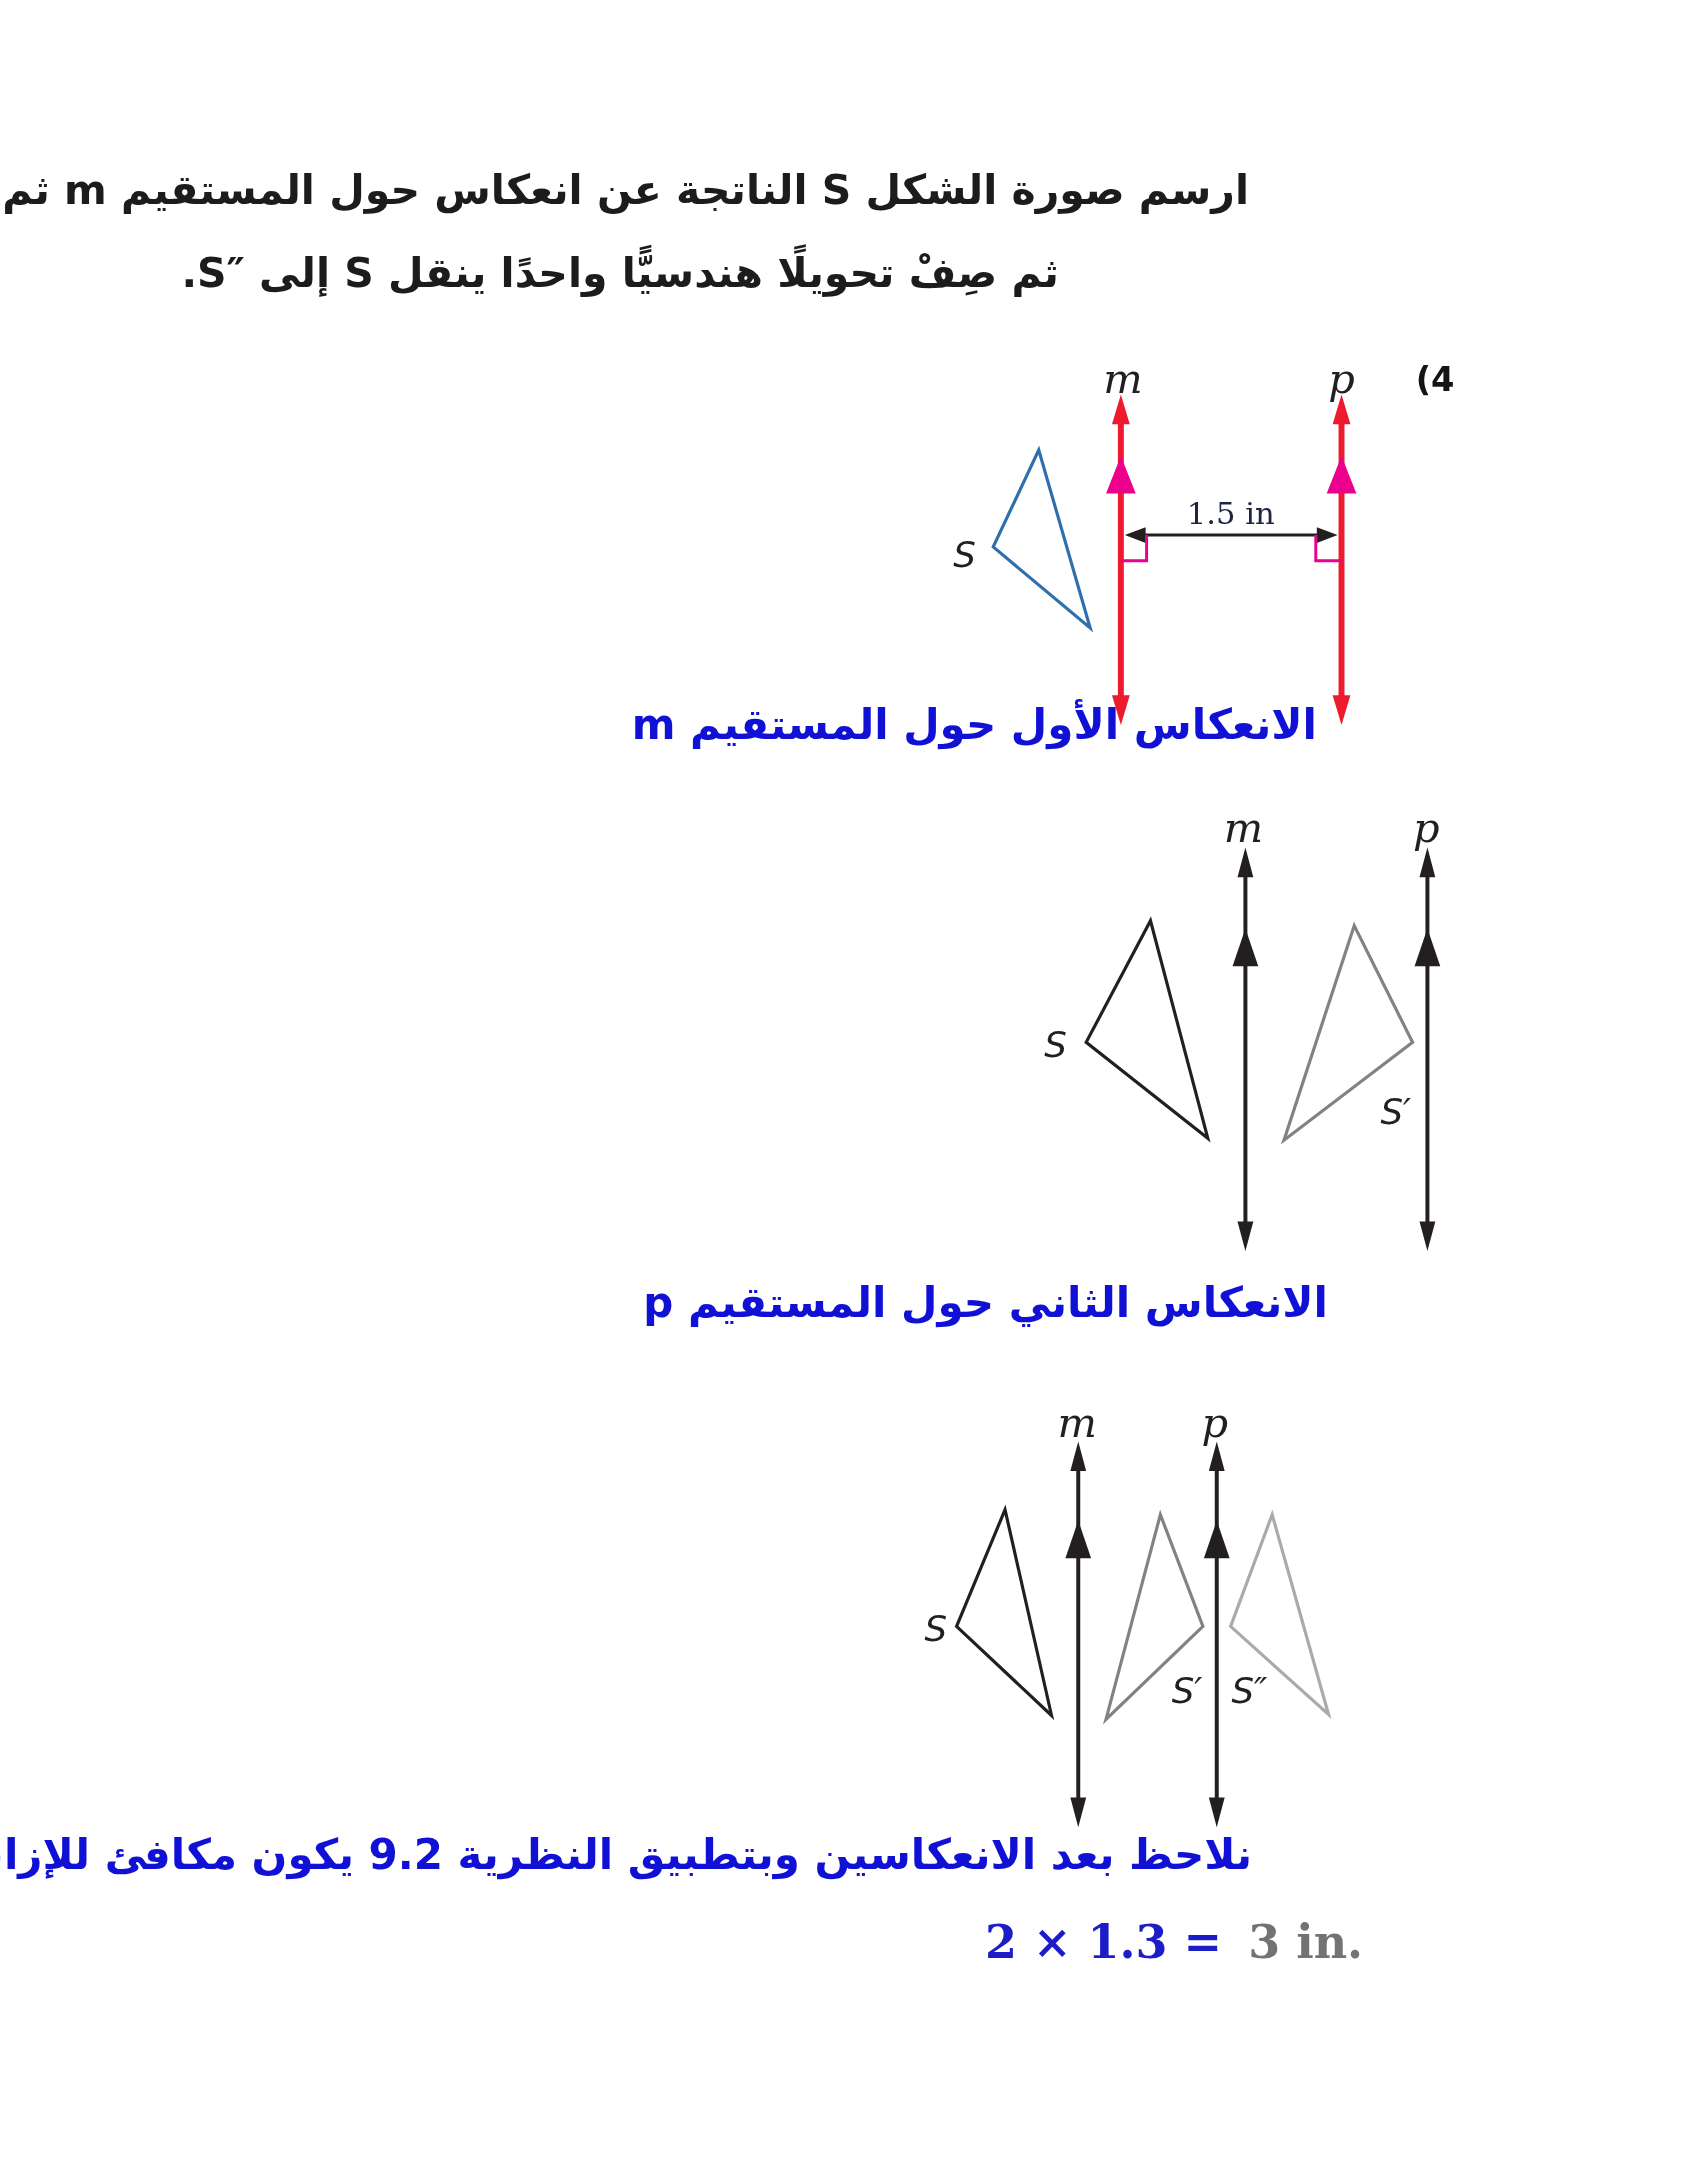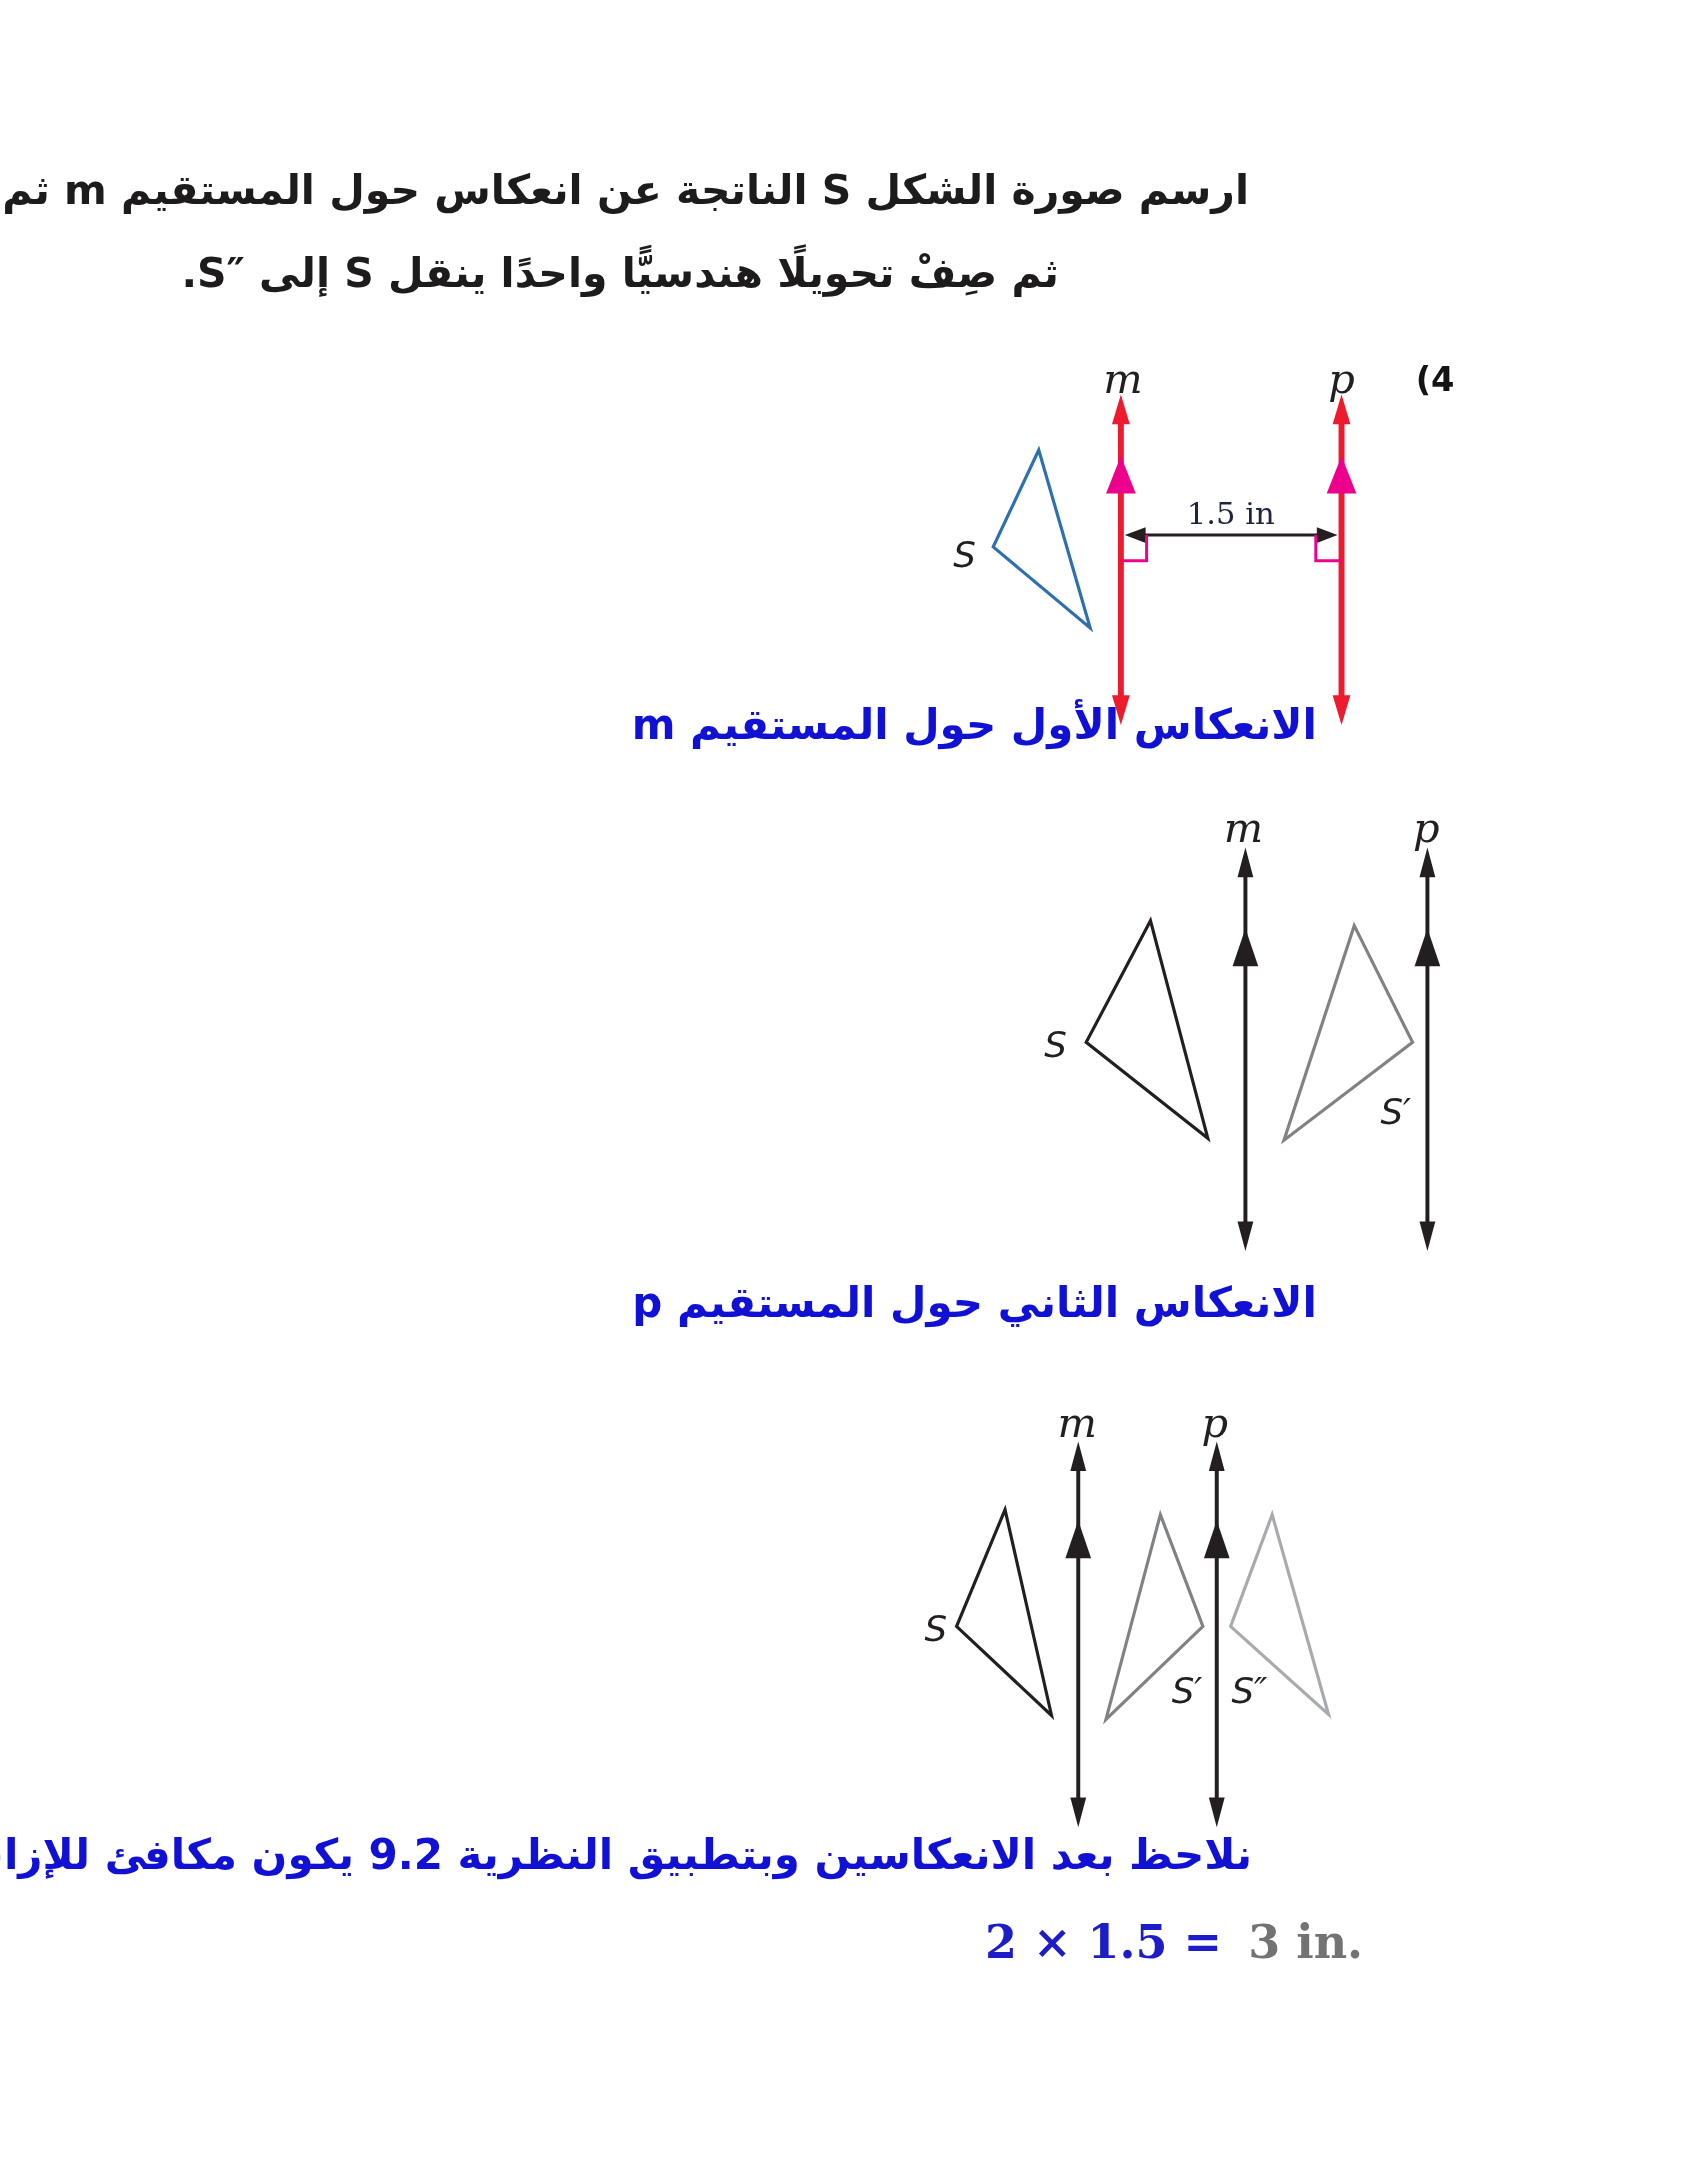--- a/index.html
+++ b/index.html
@@ -122,21 +122,21 @@
       <polygon points="422,56 414,86 430,86" fill="#231f20"></polygon>
       <polygon points="422,138 409,176 435,176" fill="#231f20"></polygon>
       <polygon points="422,464 414,434 430,434" fill="#231f20"></polygon>
     </g>
     <polygon points="142,130 77,253 200,350" fill="none" stroke="#231f20" stroke-width="3.2"></polygon>
     <text class="lbl-s" x="46" y="268" text-anchor="middle">S</text>
     <polygon points="348,135 277,352 407,253" fill="none" stroke="#808285" stroke-width="3.2"></polygon>
     <text class="lbl-s" x="390" y="336" text-anchor="middle">S′</text>
   </svg>
 
-  <div class="abs ar caption" style="top:1278px; right:366px;">الانعكاس الثاني حول المستقيم p</div>
+  <div class="abs ar caption" style="top:1278px; right:355px;">الانعكاس الثاني حول المستقيم p</div>
 
   <svg class="abs" style="left:891px; top:1386px;" width="515" height="465" viewBox="0 0 520 470">
     <text class="lbl-mp" x="188" y="52" text-anchor="middle">m</text>
     <text class="lbl-mp" x="327" y="52" text-anchor="middle">p</text>
     <g>
       <line x1="189" y1="70" x2="189" y2="434" stroke="#231f20" stroke-width="4"></line>
       <polygon points="189,56 181,86 197,86" fill="#231f20"></polygon>
       <polygon points="189,136 176,174 202,174" fill="#231f20"></polygon>
       <polygon points="189,446 181,416 197,416" fill="#231f20"></polygon>
     </g>
@@ -150,17 +150,17 @@
     <text class="lbl-s" x="45" y="258" text-anchor="middle">S</text>
     <polygon points="272,130 217,337 315,243" fill="none" stroke="#808285" stroke-width="3.2"></polygon>
     <text class="lbl-s" x="299" y="320" text-anchor="middle">S′</text>
     <polygon points="385,130 343,243 442,332" fill="none" stroke="#a8aaad" stroke-width="3.2"></polygon>
     <text class="lbl-s" x="362" y="320" text-anchor="middle">S″</text>
   </svg>
 
   <div class="abs ar conclusion" style="top:1830px; right:431px;">نلاحظ بعد الانعكاسين وبتطبيق النظرية 9.2 يكون مكافئ للإزاحة الافقية لليمين</div>
 
   <div class="abs equation" style="top:1915px; left:985px;">
-    <span>2 × 1.5 =</span><span class="rhs">3 in.</span>
+    <span>2 × 1.3 =</span><span class="rhs">3 in.</span>
   </div>
 
 </div>
 
 
 </body></html>

